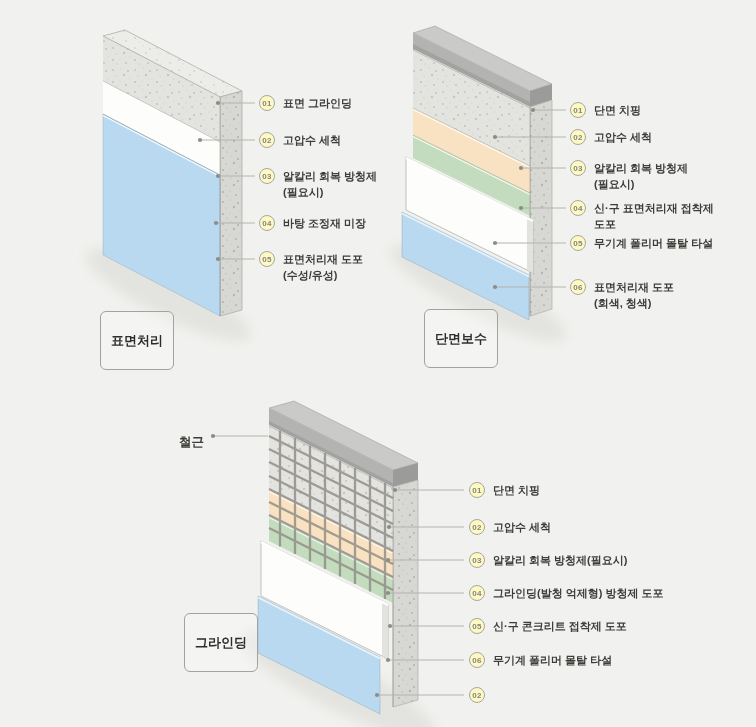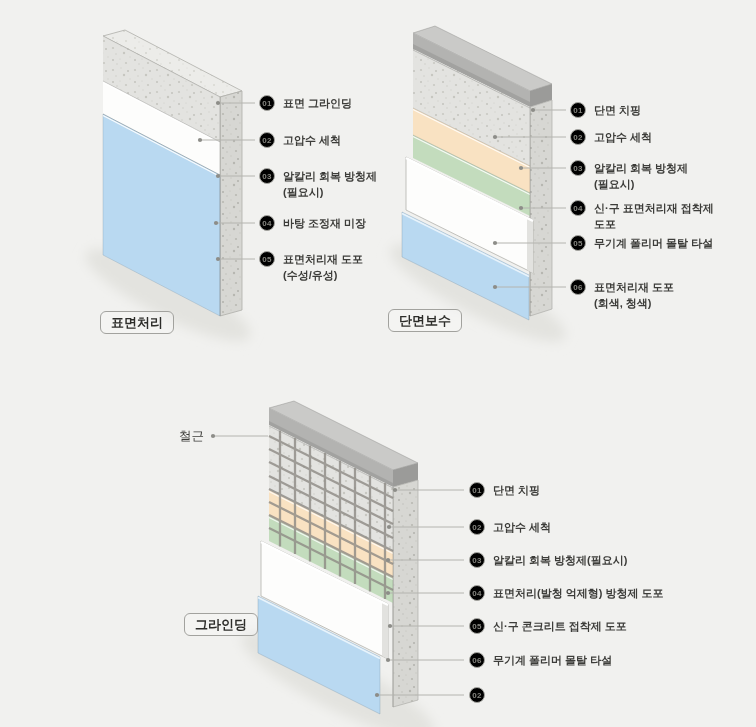--- a/index.html
+++ b/index.html
@@ -2,26 +2,26 @@
 <html><head>
 <meta charset="utf-8">
 <style>
   html,body{margin:0;padding:0;}
   body{font-family:"Liberation Sans","DejaVu Sans",sans-serif;}
   #page{position:relative;width:756px;height:727px;background:#f1f1ef;overflow:hidden;}
   #art{position:absolute;left:0;top:0;}
   .callout{position:absolute;display:flex;align-items:flex-start;gap:8px;}
   .num{width:16px;height:16px;box-sizing:border-box;border:1px solid #a6a6a1;border-radius:50%;
        display:flex;align-items:center;justify-content:center;font-size:8px;font-weight:bold;
-       color:#85857f;background:#000000;flex:none;letter-spacing:.3px;}
+       color:#85857f;background:#fef9c3;flex:none;letter-spacing:.3px;}
   .txt{font-size:11px;line-height:16px;color:#3d3d3a;font-weight:600;white-space:nowrap;}
   .txt .l2{display:block;}
-  .title-box{position:absolute;border:1.3px solid #a2a29e;border-radius:6px;padding:2px 10px;
+  .title-box{position:absolute;border:1.3px solid #a2a29e;border-radius:6px;padding:20px 10px;
        font-size:13px;font-weight:bold;color:#2d2d2a;line-height:17px;background:rgba(250,250,248,.35);}
-  .annot{position:absolute;font-size:12.5px;font-weight:400;color:#3d3d3a;line-height:16px;}
+  .annot{position:absolute;font-size:12.5px;font-weight:700;color:#3d3d3a;line-height:16px;margin-top:6px;}
 </style>
 </head>
 <body>
 
 <div id="page">
 
 <svg id="art" width="756" height="727" viewBox="0 0 756 727">
   <defs>
     <pattern id="spkF" width="22" height="22" patternUnits="userSpaceOnUse">
       <rect width="22" height="22" fill="#e3e3e0"></rect>
@@ -245,32 +245,32 @@
 <div class="callout" style="left:469px;top:519px">
   <span class="num">02</span>
   <span class="txt"><span>고압수 세척</span></span>
 </div>
 <div class="callout" style="left:469px;top:552px">
   <span class="num">03</span>
   <span class="txt"><span>알칼리 회복 방청제(필요시)</span></span>
 </div>
 <div class="callout" style="left:469px;top:585px">
   <span class="num">04</span>
-  <span class="txt"><span>표면처리(발청 억제형) 방청제 도포</span></span>
+  <span class="txt"><span>그라인딩(발청 억제형) 방청제 도포</span></span>
 </div>
 <div class="callout" style="left:469px;top:618px">
   <span class="num">05</span>
   <span class="txt"><span>신·구 콘크리트 접착제 도포</span></span>
 </div>
 <div class="callout" style="left:469px;top:652px">
   <span class="num">06</span>
   <span class="txt"><span>무기계 폴리머 몰탈 타설</span></span>
 </div>
 <div class="callout" style="left:469px;top:687px">
   <span class="num">02</span>
 </div>
 
 <div class="title-box" style="left:100px;top:311px">표면처리</div>
-<div class="title-box" style="left:388px;top:309px">단면보수</div>
+<div class="title-box" style="left:424px;top:309px">단면보수</div>
 <div class="title-box" style="left:184px;top:613px">그라인딩</div>
 <div class="annot" style="left:179px;top:428px">철근</div>
 
 </div>
 
 </body></html>

